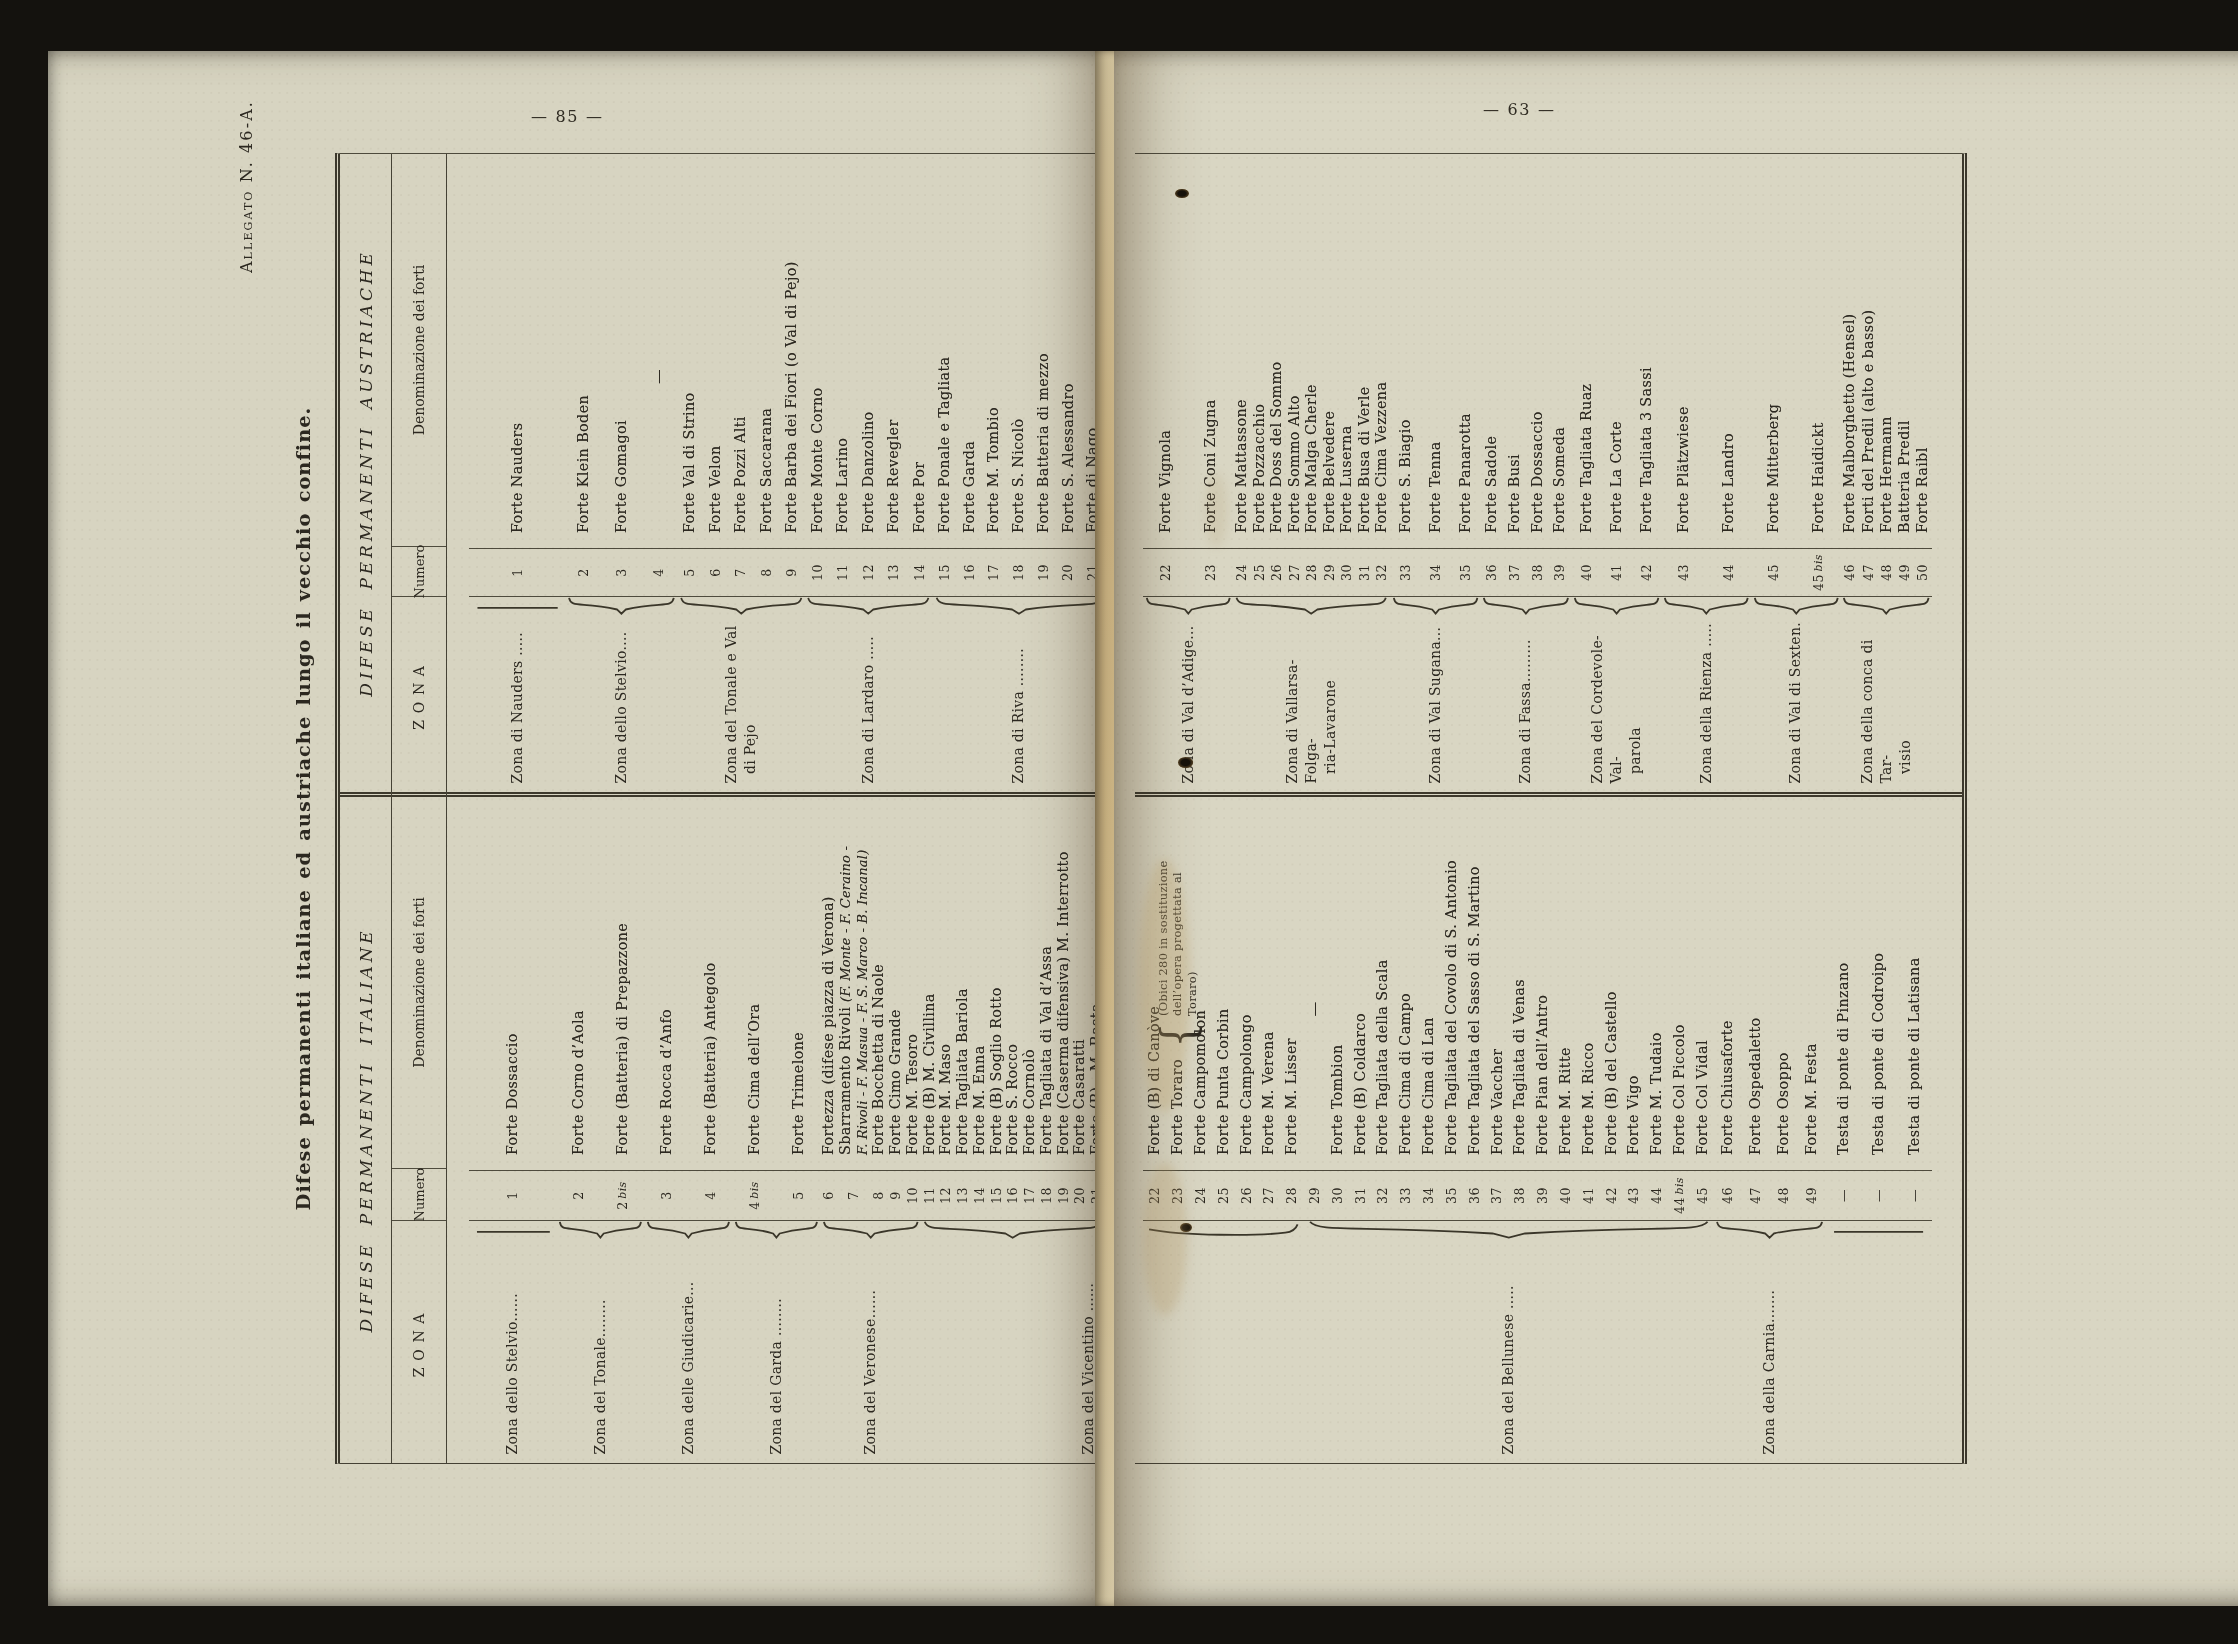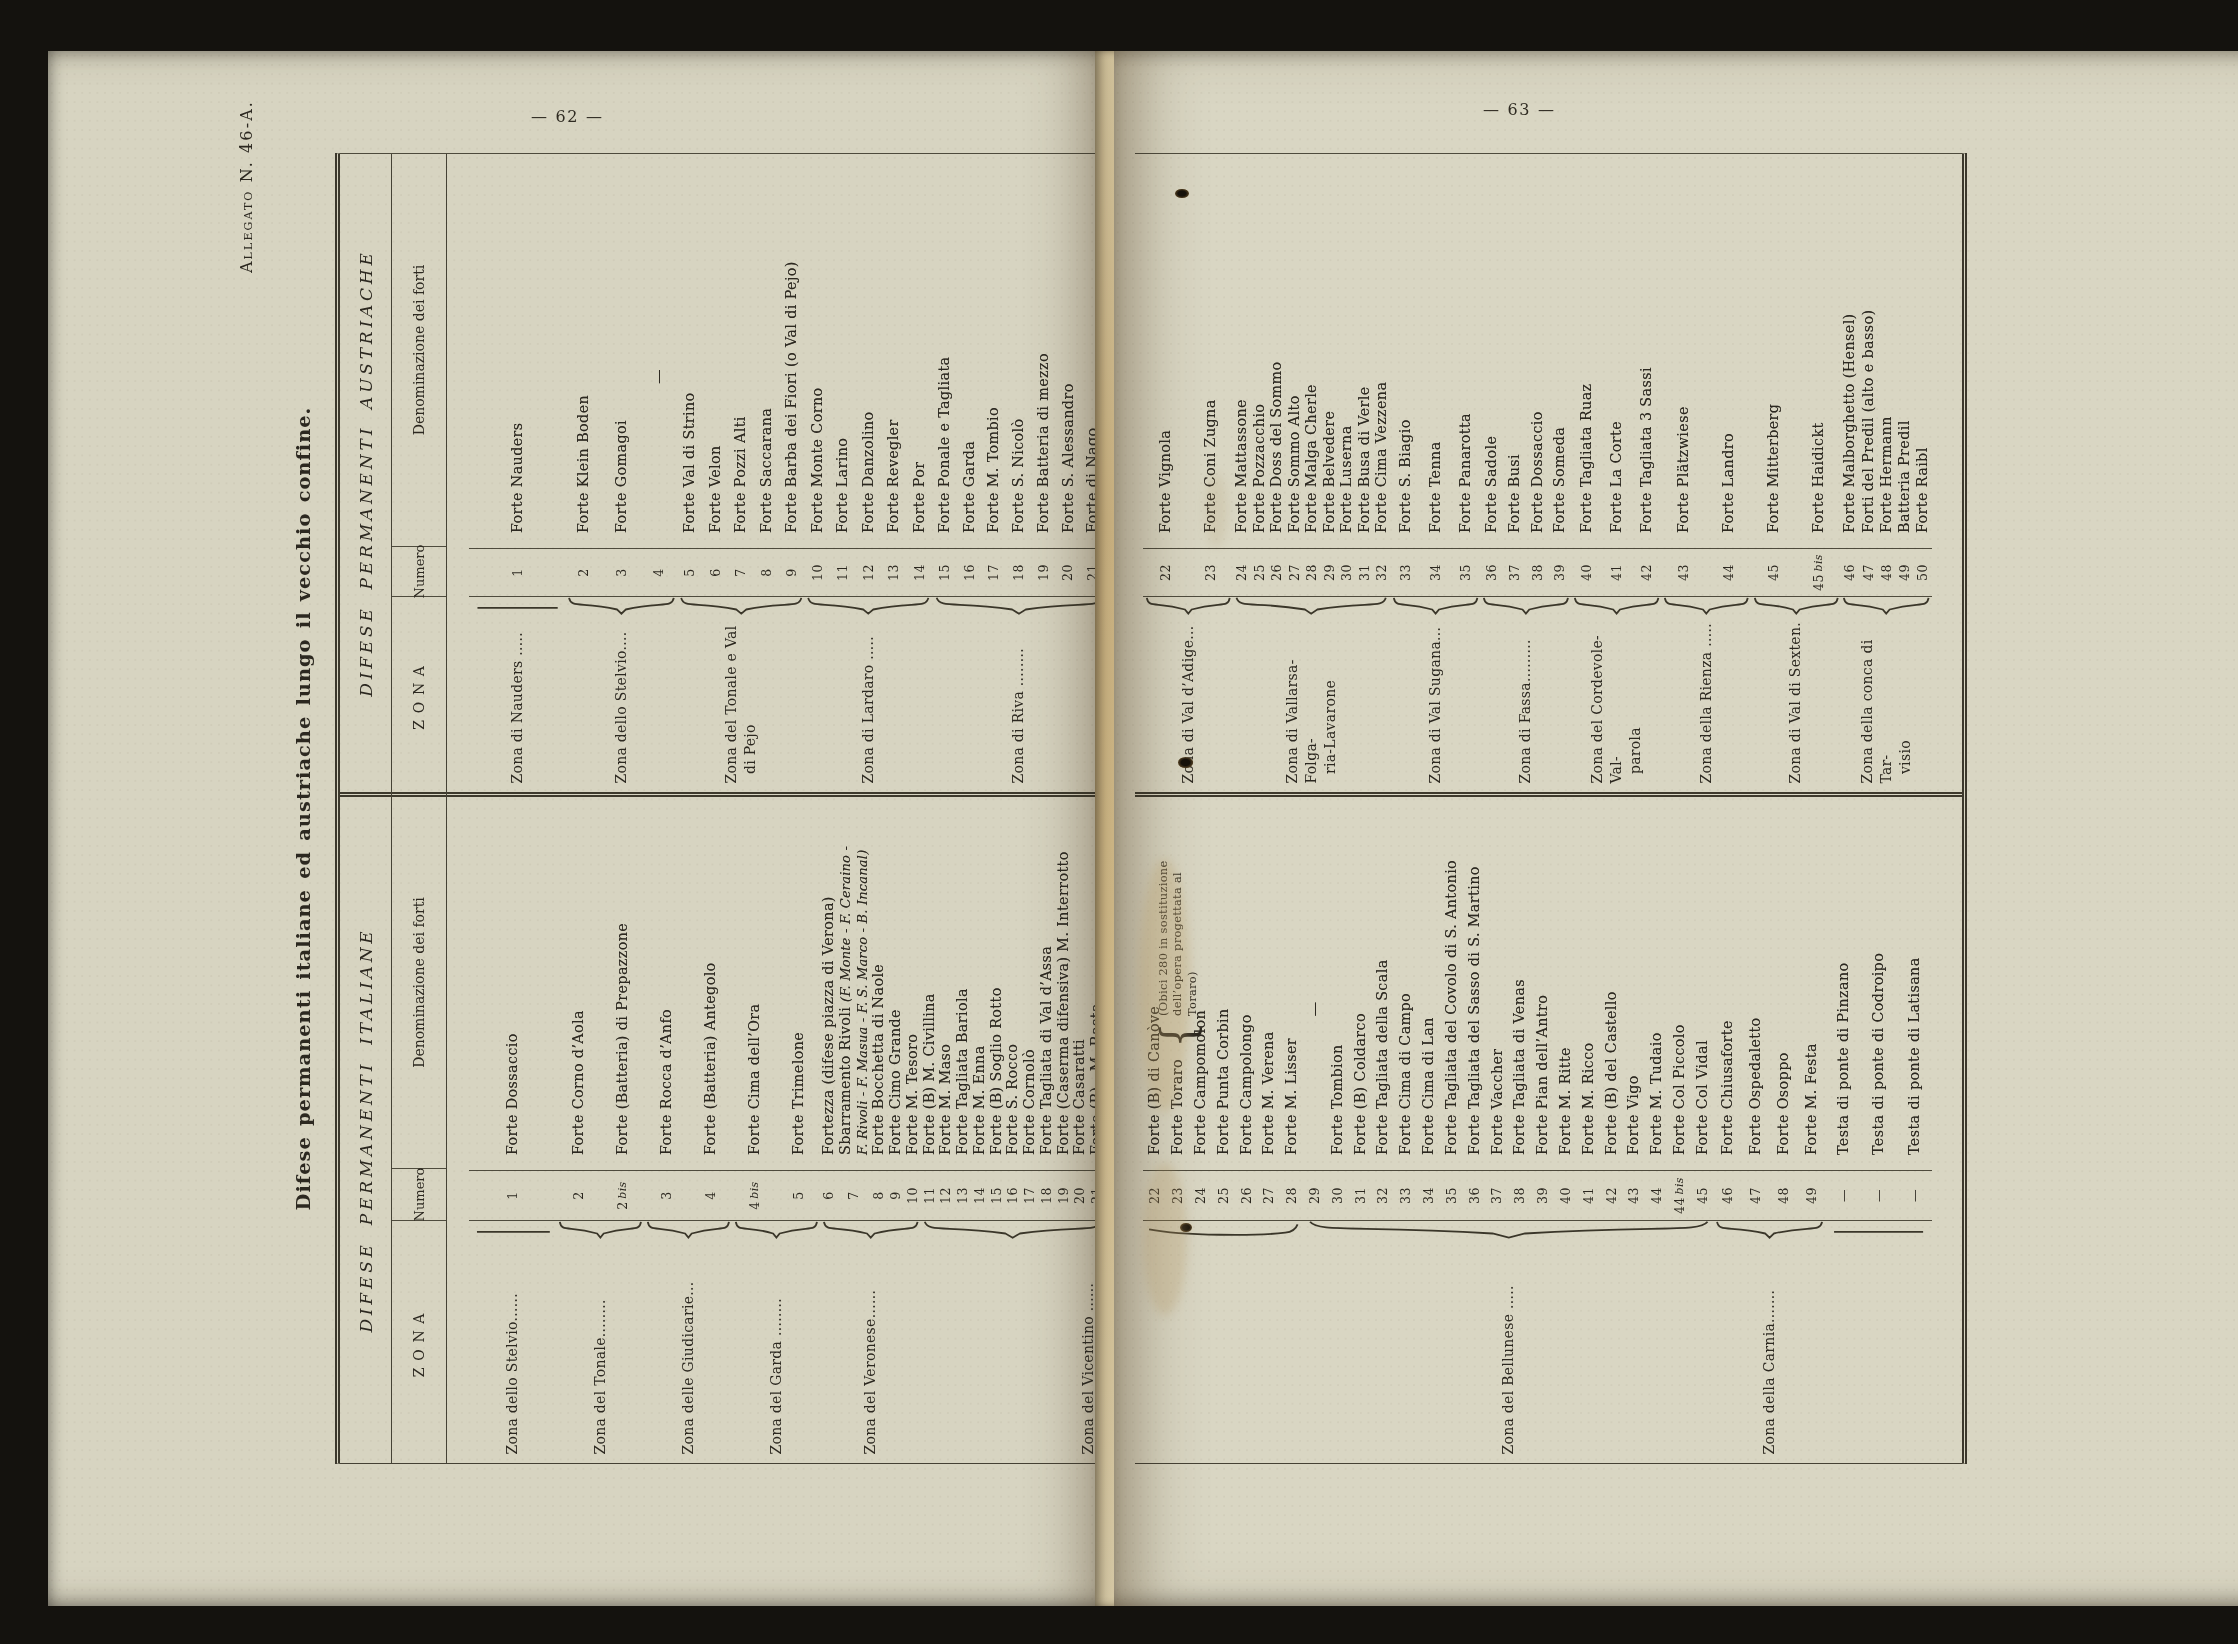--- a/index.html
+++ b/index.html
@@ -88,21 +88,21 @@
          display:flex;align-items:center;gap:4.2px;z-index:3;}
   .bnote .bb{font-size:47px;line-height:.9;font-weight:400;transform:scaleX(.85);}
   .bnote .bt{font-size:11.4px;line-height:1.3;letter-spacing:0.3px;white-space:pre-wrap;}
 </style>
 </head>
 <body>
 
 <div class="stage">
 
   <div class="page page-left">
-    <div class="pagenum" style="left:483px;top:56px;">— 62 —</div>
+    <div class="pagenum" style="left:483px;top:56px;">— 85 —</div>
     <div class="rot rot-left">
       <div class="allegato">Allegato N. 46-A.</div>
       <div class="doc-title">Difese permanenti italiane ed austriache lungo il vecchio confine.</div>
       <div class="dtable dtable-62" id="table62">
           <div class="thead">
             <div class="strow">
               <div class="stcell it">DIFESE PERMANENTI ITALIANE</div>
               <div class="stcell au">DIFESE PERMANENTI AUSTRIACHE</div>
             </div>
             <div class="colrow">

